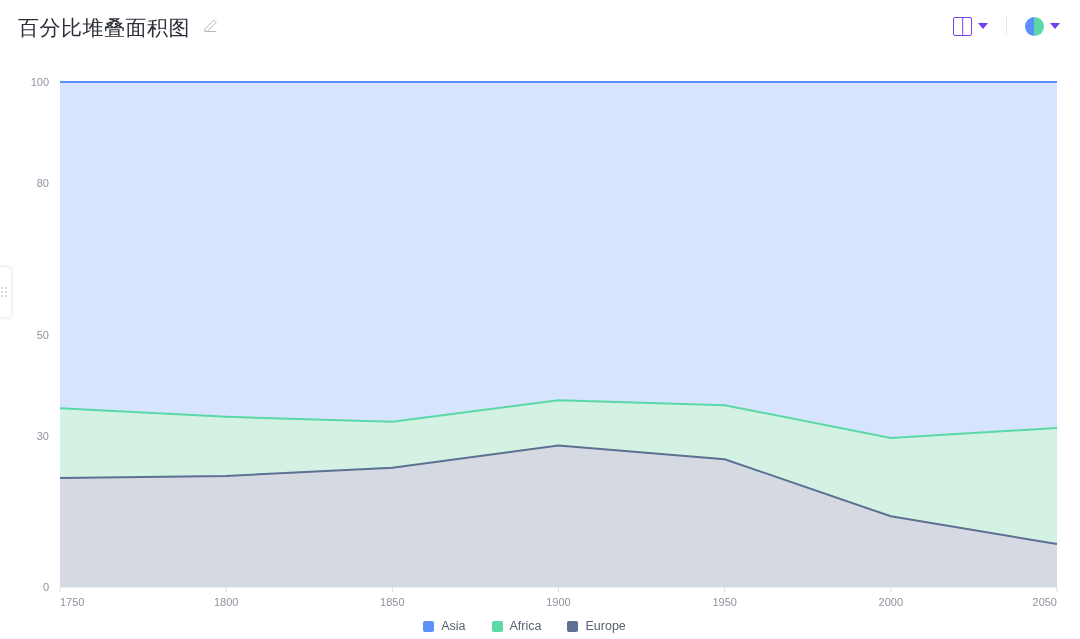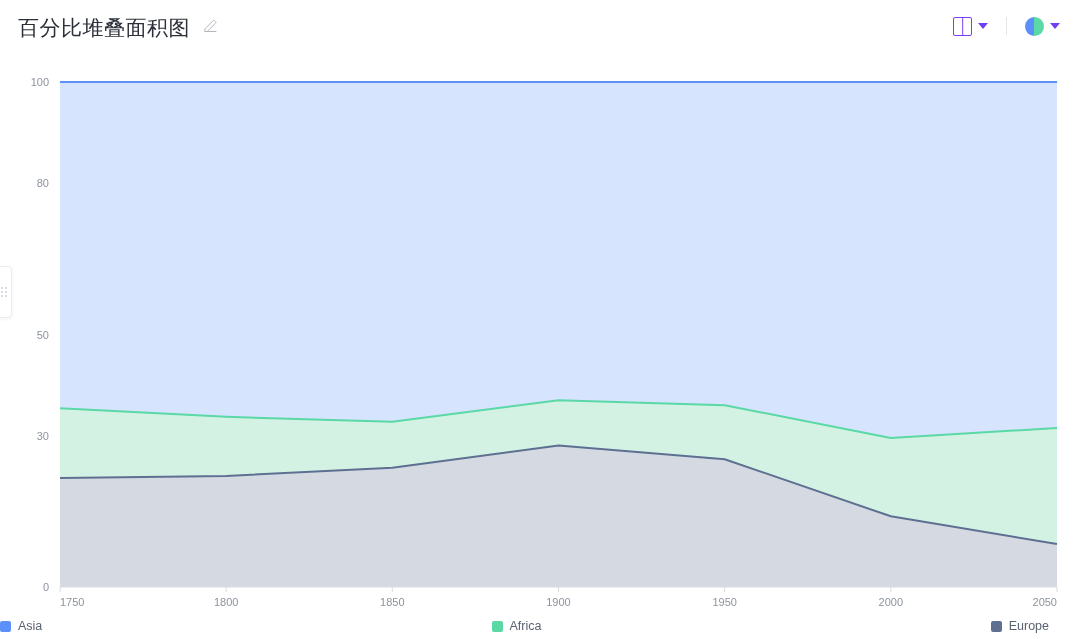--- a/index.html
+++ b/index.html
@@ -118,21 +118,21 @@
     height: 555px;
     display: block;
   }
 
   .legend {
     position: absolute;
     left: 0;
     bottom: 6px;
     width: 1049px;
     display: flex;
-    justify-content: space-between;
+    justify-content: center;
     align-items: center;
     gap: 26px;
   }
   .legend-item {
     display: flex;
     align-items: center;
     gap: 7px;
     cursor: pointer;
   }
   .legend-swatch {

